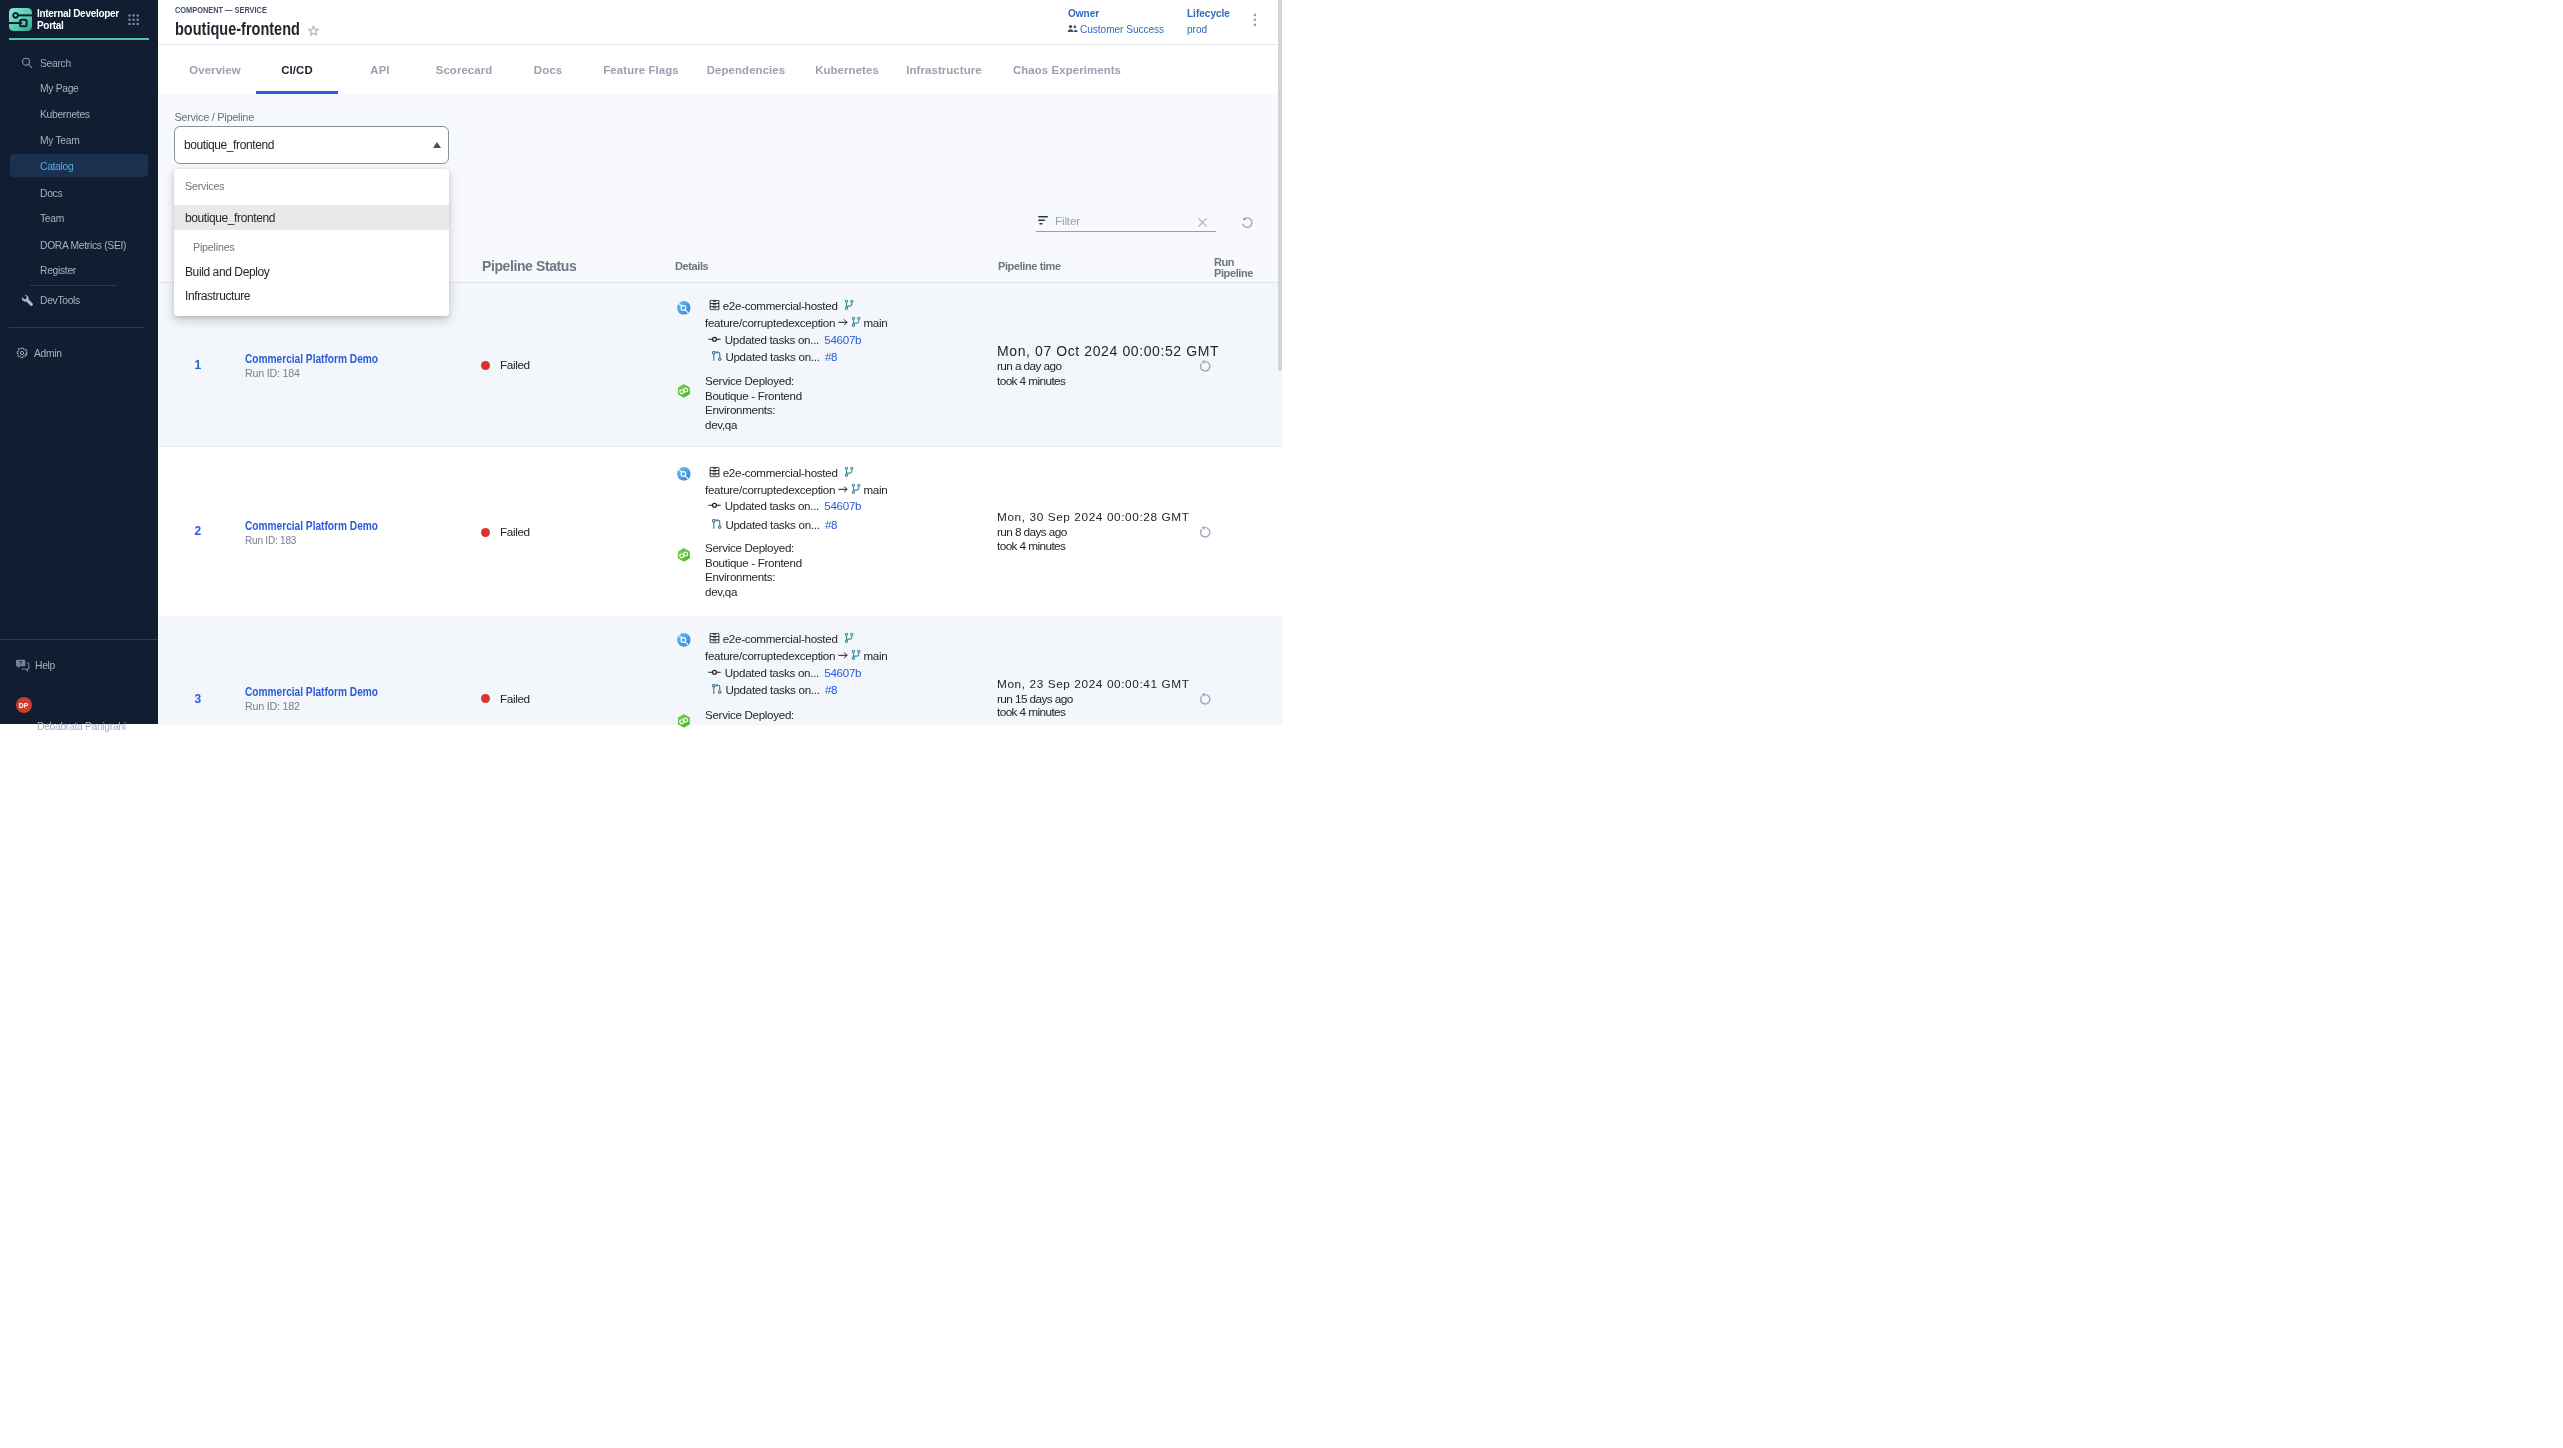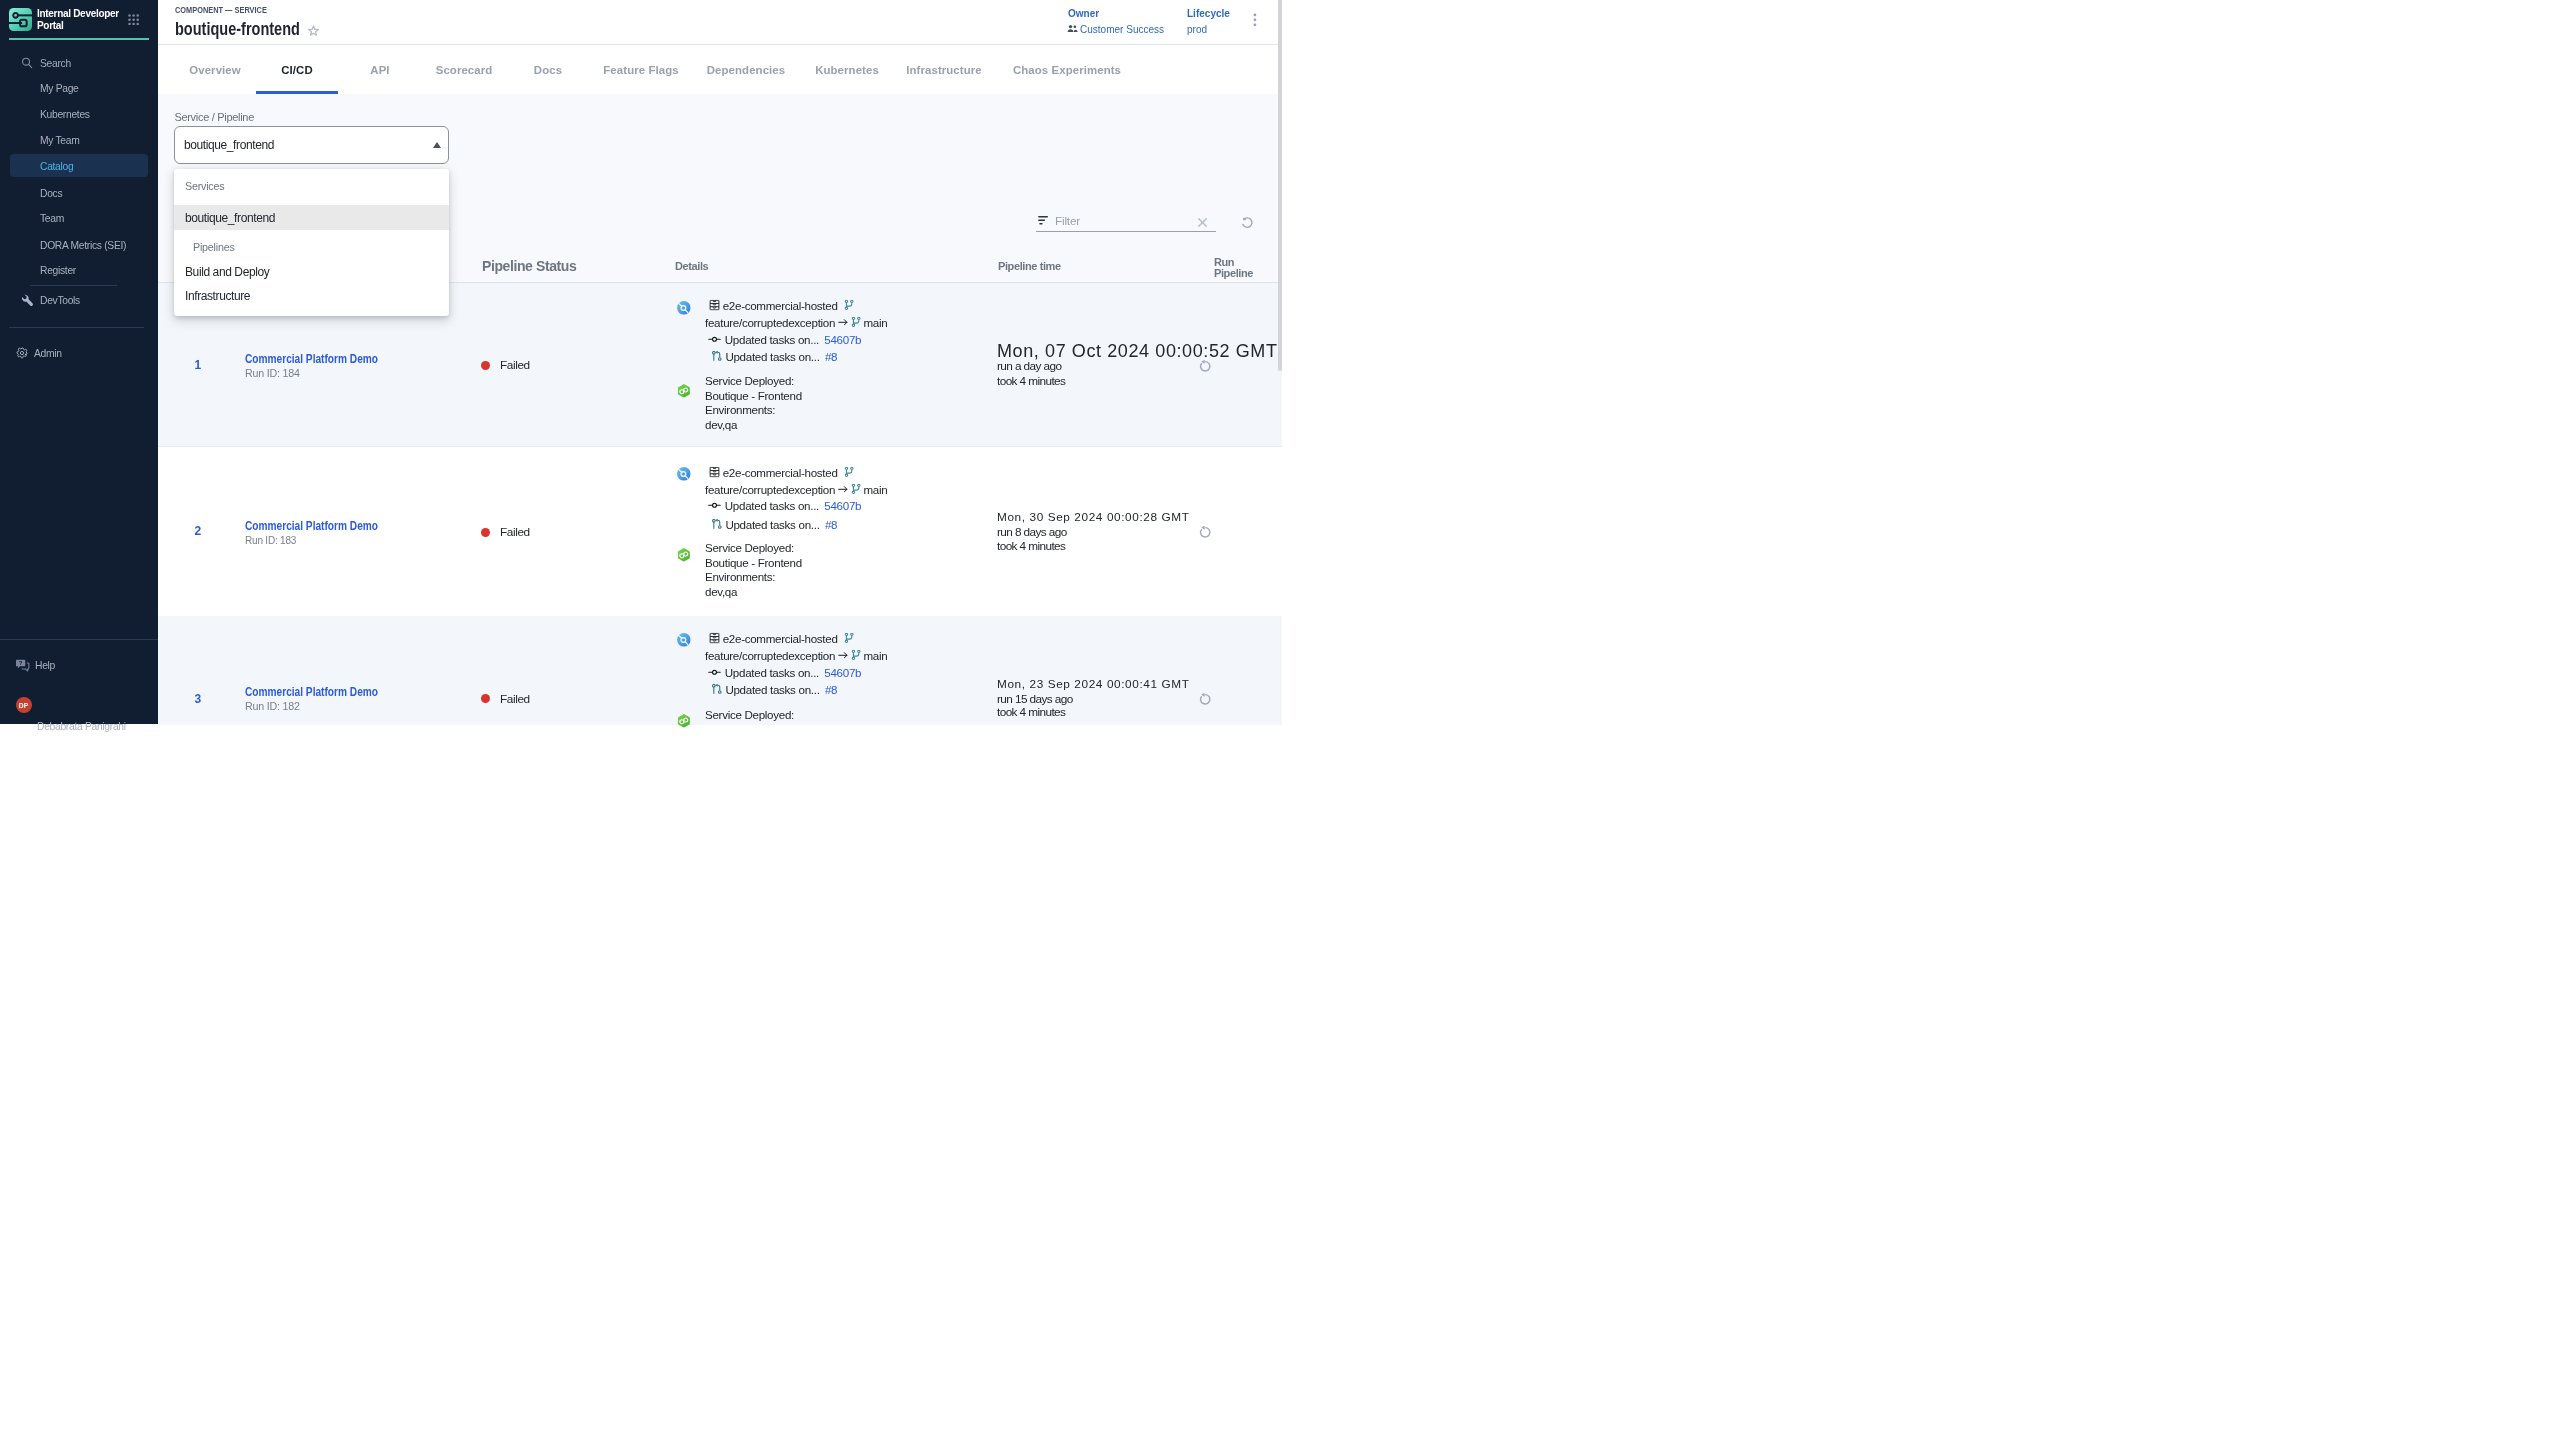--- a/index.html
+++ b/index.html
@@ -278,21 +278,21 @@
 <div class="dline" style="left:711px;top:356px"><svg width="11.4" height="11.4" style="margin-right:3px" viewBox="0 0 15 15">
       <use href="#i-pr"></use>
     </svg>Updated tasks on...<span class="blue" style="margin-left:5.3px">#8</span></div>
 <svg class="abs" style="left:677px;top:384px" width="13.7" height="13.7" viewBox="0 0 18 18">
     <use href="#i-cd"></use>
   </svg>
 <div class="ct ink dtx" style="left:705px;top:380px">Service Deployed:</div>
 <div class="ct ink dtx" style="left:705px;top:395px">Boutique - Frontend</div>
 <div class="ct ink dtx" style="left:705px;top:409px">Environments:</div>
 <div class="ct ink dtx" style="left:705px;top:424px">dev,qa</div>
-<div class="ct ink" style="left:997px;top:351px;font-size:18px;letter-spacing:0.6px">Mon, 07 Oct 2024 00:00:52 GMT</div>
+<div class="ct ink" style="left:997px;top:351px;font-size:14px;letter-spacing:0.6px">Mon, 07 Oct 2024 00:00:52 GMT</div>
 <div class="ct ink" style="left:997px;top:366px;font-size:11.8px;letter-spacing:-0.6px">run a day ago</div>
 <div class="ct ink" style="left:997px;top:381px;font-size:11.8px;letter-spacing:-0.6px">took 4 minutes</div>
 <svg class="abs" style="left:1199px;top:360px" width="12" height="12" viewBox="0 0 16 16">
     <use href="#i-undo"></use>
   </svg>
 
 <div class="ct blue" style="left:194px;top:531px;width:7.6px;text-align:center;font-size:12px;font-weight:700">2</div>
 <div class="plink" style="left:245px;top:525px">Commercial Platform Demo</div>
 <div class="ct" style="left:245px;top:540px;font-size:10px;color:#77808d;letter-spacing:-0.2px">Run ID: 183</div>
 <div class="abs" style="left:481px;top:528px;width:9px;height:9px;border-radius:50%;background:#d9342b"></div>

